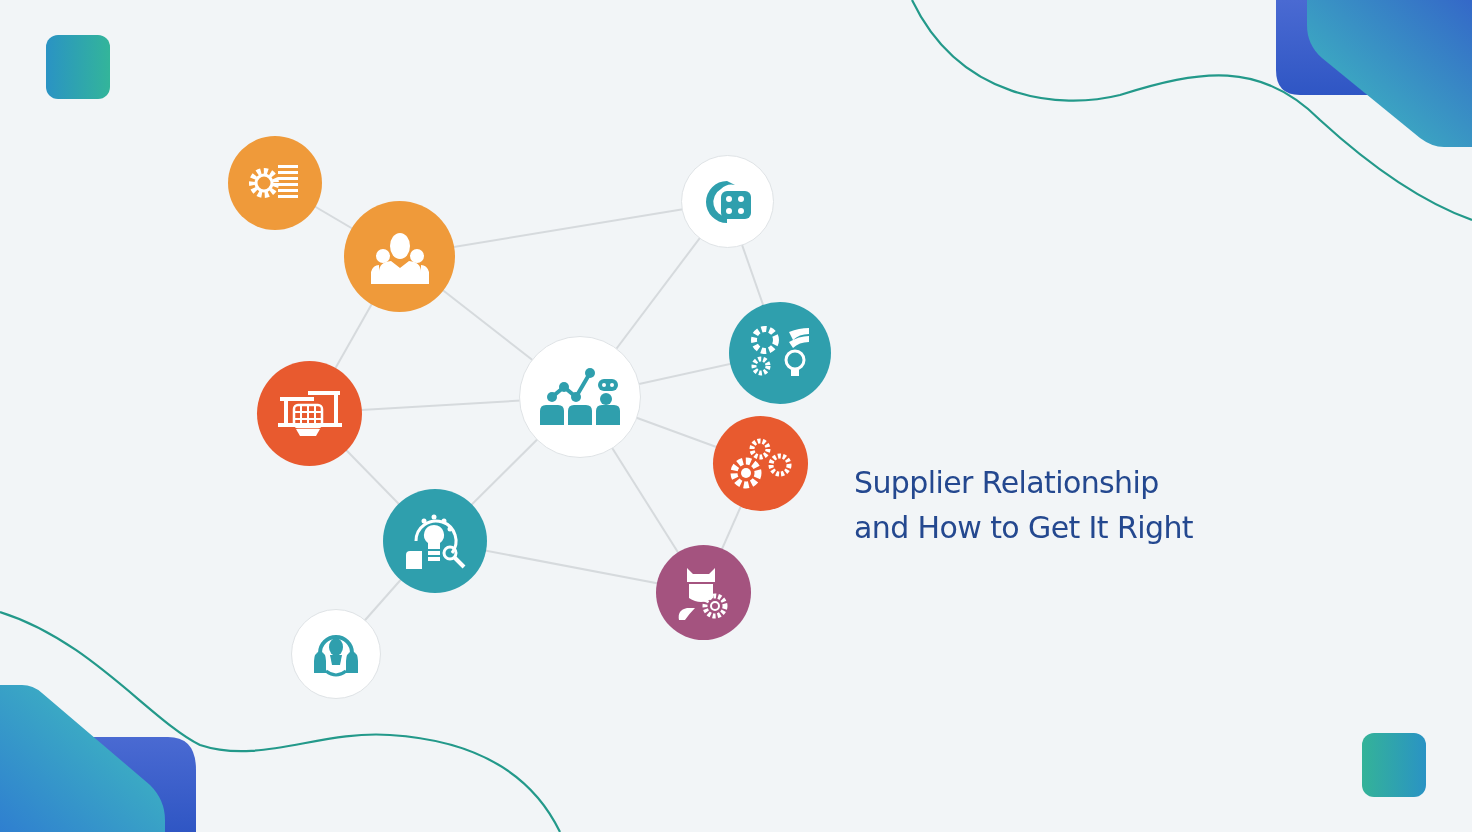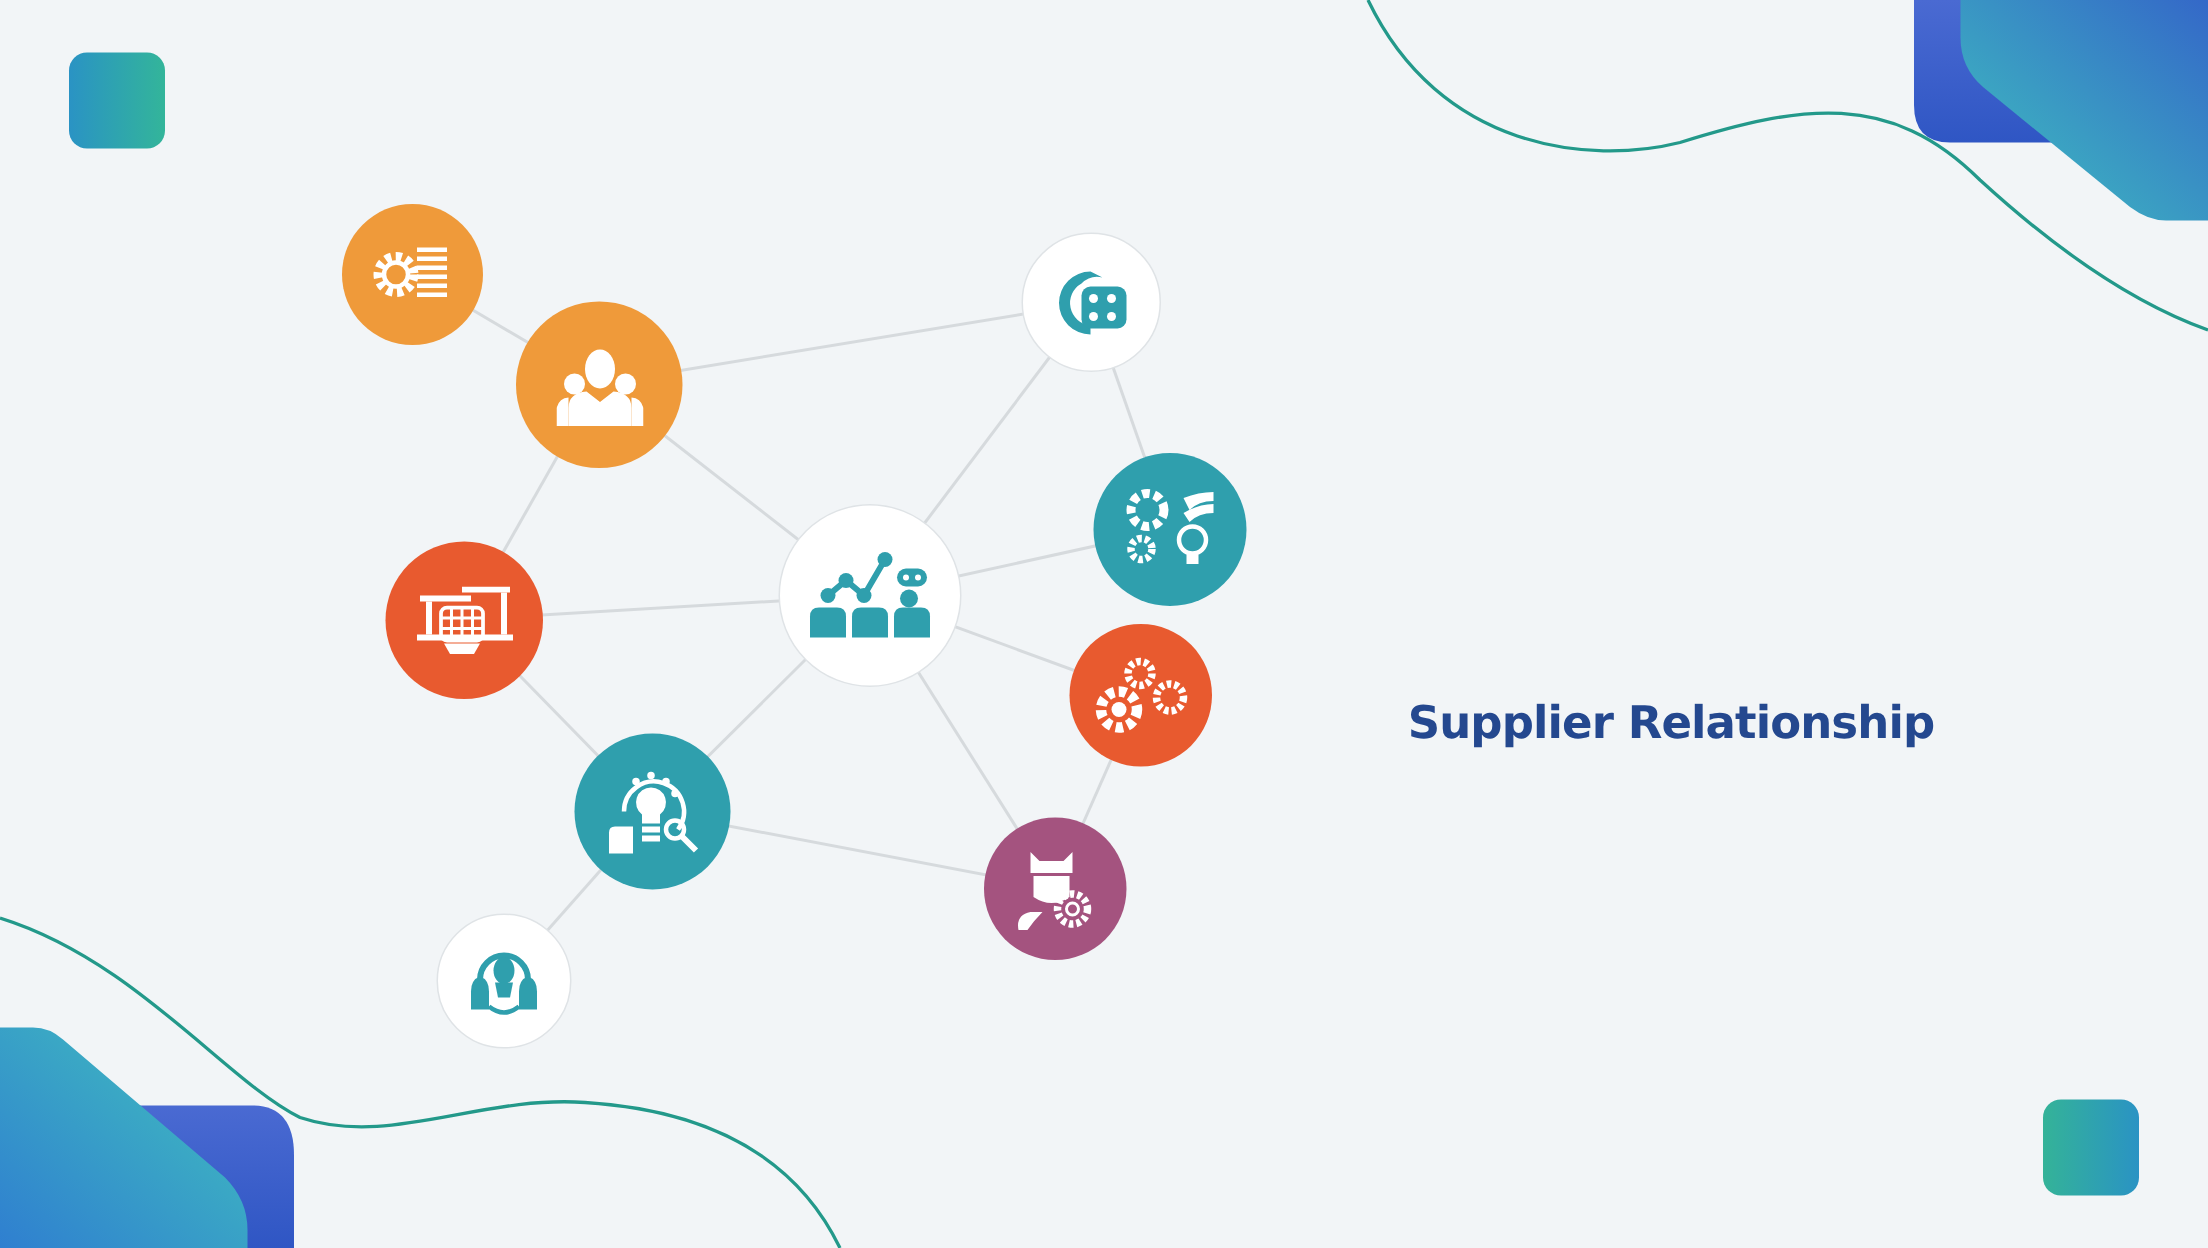--- a/index.html
+++ b/index.html
@@ -16,24 +16,23 @@
     .sq-br { left: 1362px; top: 733px; background: linear-gradient(90deg, #34b398, #2a93c4); }
     .node {
       position: absolute; border-radius: 50%;
       display: flex; align-items: center; justify-content: center;
       box-sizing: border-box;
     }
     .node.white { background: #ffffff; border: 1.5px solid #dfe3e6; }
     .node svg { display: block; }
     .headline {
       position: absolute; left: 854px; top: 460px; width: 520px;
-      color: #24488f; font-family: "DejaVu Sans", sans-serif; font-weight: bold;
+      color: #24488f; font-family: "DejaVu Sans", sans-serif; font-weight: normal;
       font-size: 30px; line-height: 45px; letter-spacing: -0.6px;
       margin: 0;
-      text-align: center;
     }
     .headline span { display: block; white-space: nowrap; }
   </style>
 </head>
 <body>
 
 <svg class="deco-svg" viewBox="0 0 1472 832">
   <defs>
     <linearGradient id="gTR" x1="0" y1="1" x2="1" y2="0">
       <stop offset="0" stop-color="#3fc4bf"></stop>
@@ -215,13 +214,14 @@
     <path d="M12,4 L18,10 L34,10 L40,4 L40,18 L12,18 Z" fill="#fff"></path>
     <path d="M14,20 L38,20 L38,34 Q26,42 14,34 Z" fill="#fff"></path>
     <path d="M4,56 Q2,46 12,44 L20,44 Q14,50 10,56 Z" fill="#fff"></path>
     <circle cx="40" cy="42" r="10" fill="none" stroke="#fff" stroke-width="5" stroke-dasharray="3 2"></circle>
     <circle cx="40" cy="42" r="4" fill="none" stroke="#fff" stroke-width="2"></circle>
   </svg>
 </div>
 
 <h1 class="headline">
   <span>Supplier Relationship</span>
+  <span>and How to Get It Right</span>
 </h1>
 
 </body></html>

